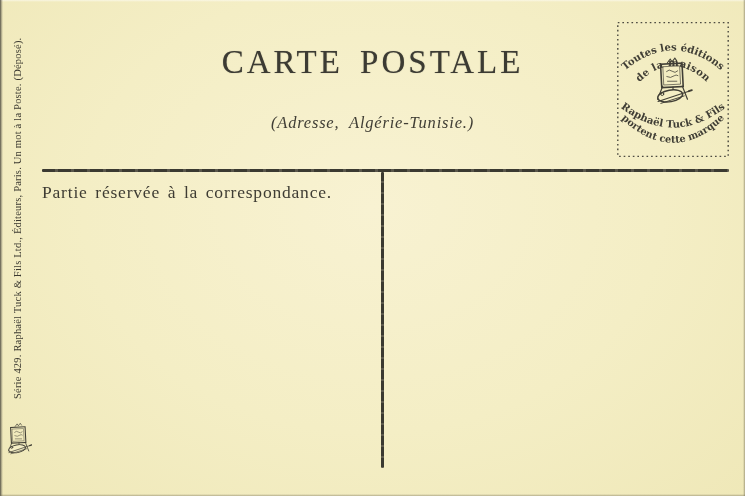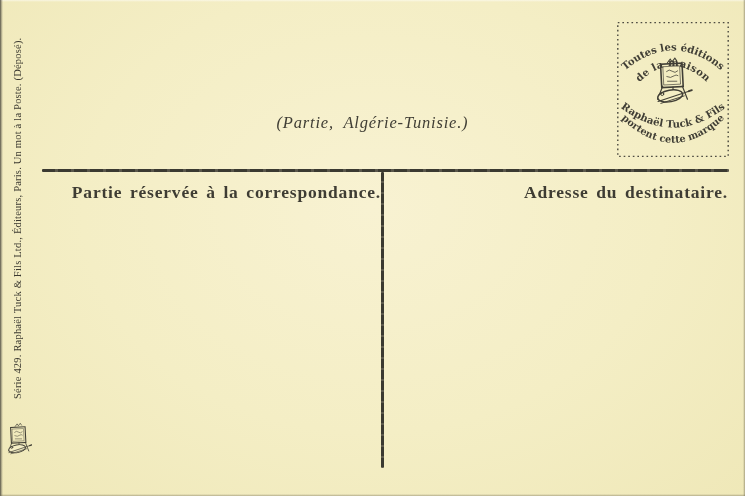--- a/index.html
+++ b/index.html
@@ -53,24 +53,23 @@
     border-radius:1px;
   }
   .vrule{
     position:absolute;left:381px;top:172px;width:2.5px;height:296px;
     background:repeating-linear-gradient(180deg,#3b3a31 0 9px,#5d5a4d 9px 11px);
     border-radius:1px;
   }
 
   .pane-label{
     position:absolute;top:182px;
-    text-align:right;font-size:17.5px;
+    text-align:left;font-size:17.5px;
     letter-spacing:.8px;word-spacing:2.5px;
     color:#3e3c33;
-    font-weight:bold;
   }
   .pane-label.left{left:42px;width:339px;}
   .pane-label.right{left:384px;width:344px;}
 
   .spine{
     position:absolute;left:12px;top:399px;
     transform:rotate(-90deg);transform-origin:0 0;
     white-space:nowrap;
     font-size:10.5px;letter-spacing:.2px;
     color:#3c3a31;width:392px;
@@ -107,21 +106,22 @@
     </g>
   </defs>
 </svg>
 
 <div class="card">
   <div class="edge edge-top"></div>
   <div class="edge edge-left"></div>
   <div class="edge edge-right"></div>
   <div class="edge edge-bottom"></div>
 
-  <div class="region-note">(Partie, Algérie-Tunisie.)</div>
+  <h1 class="title">CARTE POSTALE</h1>
+  <div class="region-note">(Adresse, Algérie-Tunisie.)</div>
 
   <div class="stamp">
     <svg viewBox="0 0 112 135">
       <defs>
         <path id="arcT1" d="M 5 52 Q 56 6 107 52"></path>
         <path id="arcT2" d="M 22 61 Q 56 28 90 61"></path>
         <path id="arcB1" d="M 5 86 Q 56 124 107 86"></path>
         <path id="arcB2" d="M 7 98 Q 56 142 105 98"></path>
       </defs>
       <rect x="1.6" y="1.6" width="108.8" height="131.8" fill="none" stroke="#4c4a40" stroke-width="1.4" stroke-dasharray="1.6 2.9"></rect>
@@ -138,20 +138,19 @@
         <textPath href="#arcB2" startOffset="50%" text-anchor="middle">portent cette marque</textPath>
       </text>
       <use href="#easel-emblem" transform="translate(56,66) scale(0.92)"></use>
     </svg>
   </div>
 
   <div class="hrule"></div>
   <div class="vrule"></div>
 
   <div class="pane-label left">Partie réservée à la correspondance.</div>
-  <div class="pane-label right">Adresse du destinataire.</div>
 
   <div class="spine">Série 429. Raphaël Tuck &amp; Fils Ltd., Éditeurs, Paris. Un mot à la Poste. (Déposé).</div>
 
   <svg class="spine-logo" viewBox="-20 -34 40 54">
     <use href="#easel-emblem"></use>
   </svg>
 </div>
 
 </body></html>

